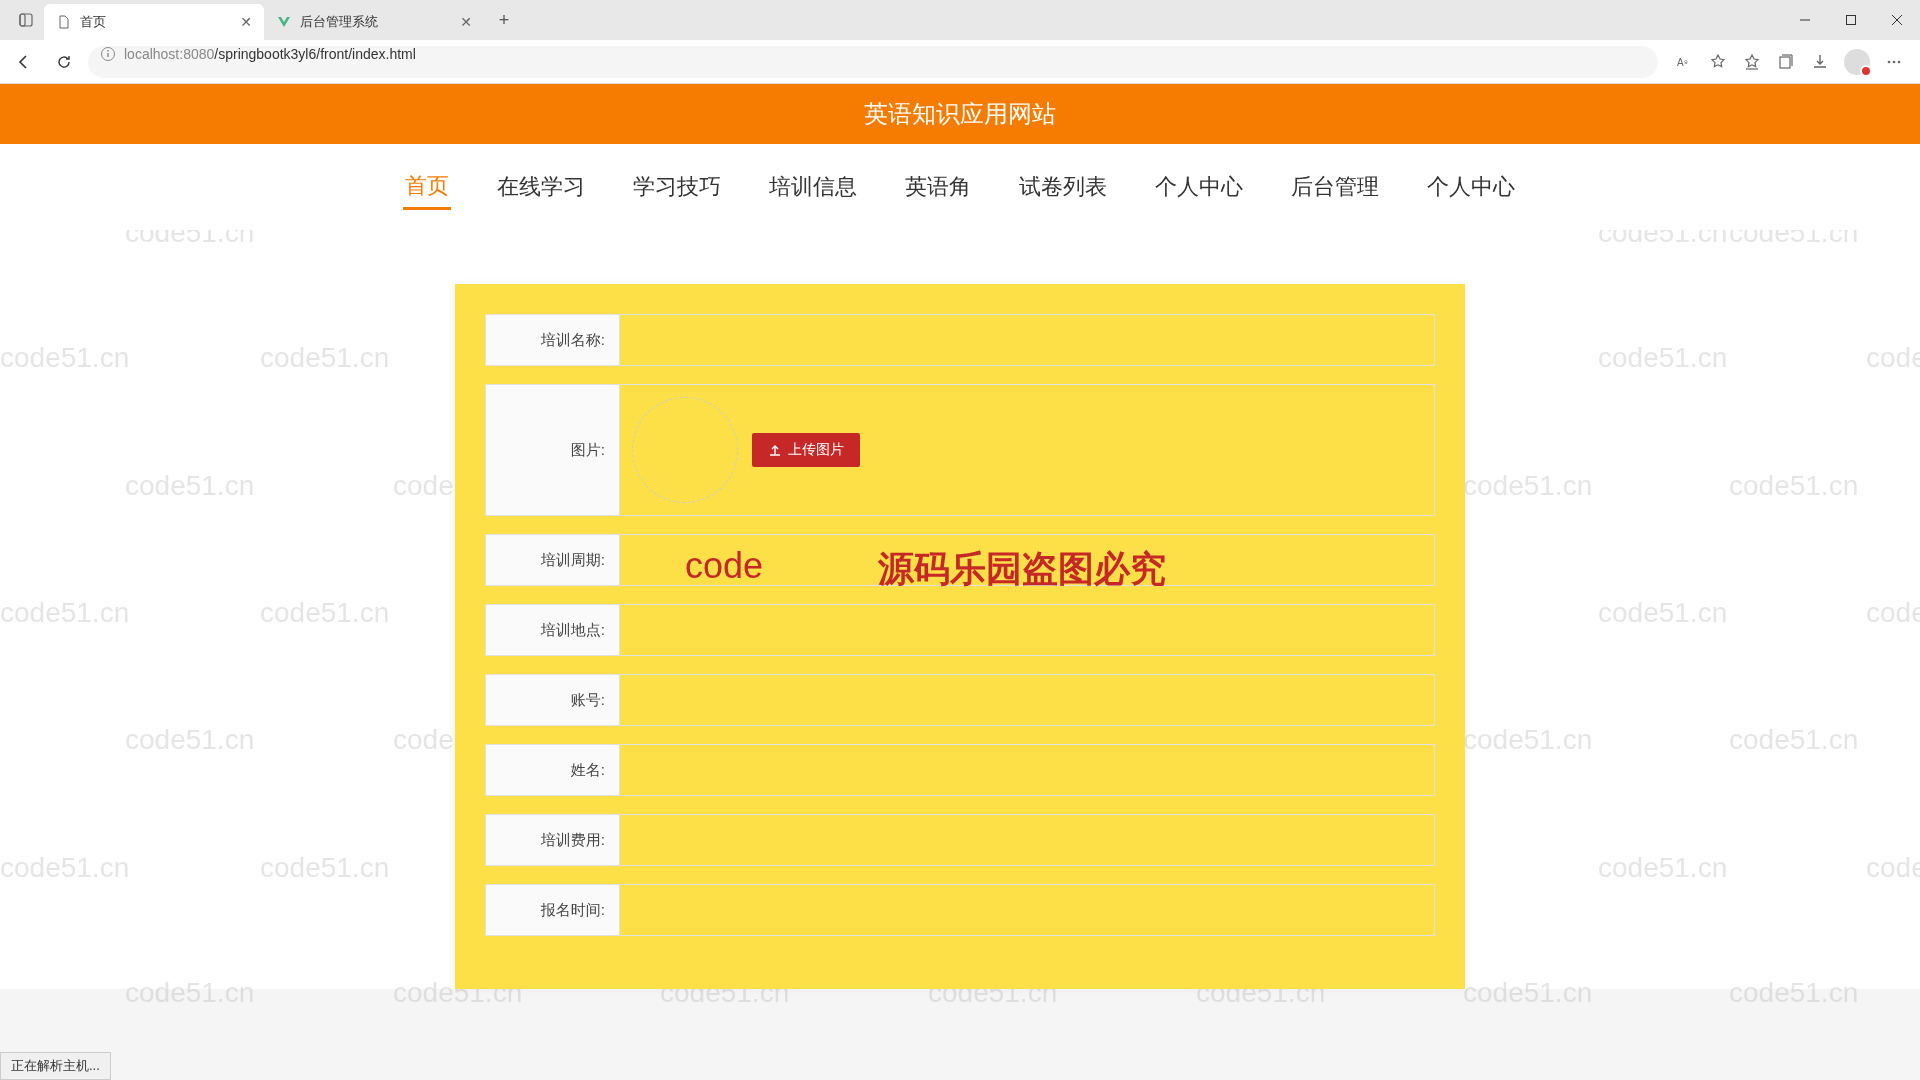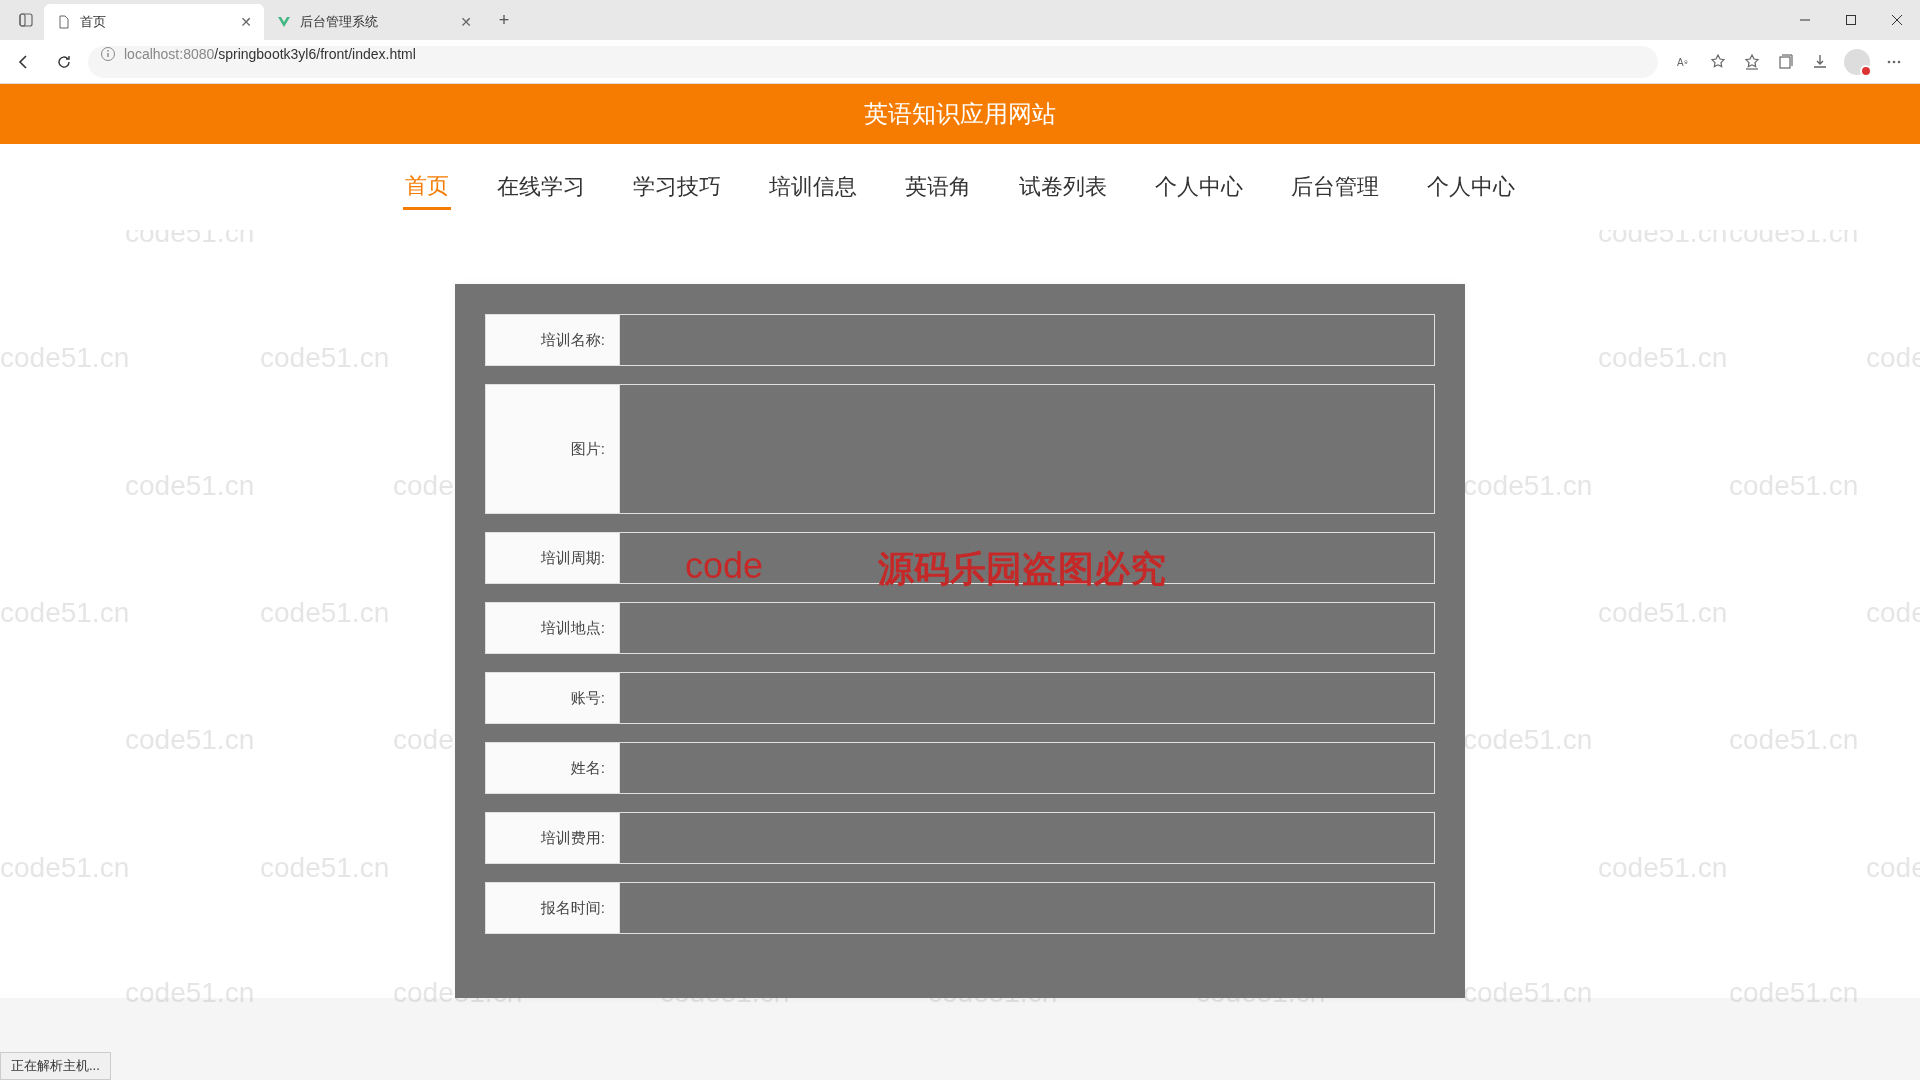--- a/index.html
+++ b/index.html
@@ -44,21 +44,21 @@
 .avatar { width: 26px; height: 26px; border-radius: 50%; background: #ddd; position: relative; }
 .avatar::after { content:''; position:absolute; right:-2px; bottom:-2px; width:8px; height:8px; border-radius:50%; background:#d33; border:2px solid #fff; }
 
 
 .page { position: relative; background: #fff; }
 .site-header { background: #f57c00; color: #fff; text-align: center; height: 60px; line-height: 60px; font-size: 24px; position: relative; z-index: 5; }
 .nav { display: flex; justify-content: center; align-items: center; height: 86px; background: #fff; gap: 44px; font-size: 22px; color: #333; position: relative; z-index: 5; }
 .nav .nav-item { cursor: pointer; padding: 6px 2px; }
 .nav .nav-item.active { color: #f57c00; border-bottom: 3px solid #f57c00; }
 
-.form-panel { width: 1010px; margin: 54px auto 0; background: #737373; padding: 30px 30px 46px; position: relative; z-index: 5; box-shadow: 0 0 8px rgba(0,0,0,0.05); }
+.form-panel { width: 1010px; margin: 54px auto 0; background: #fde047; padding: 30px 30px 35px; position: relative; z-index: 5; box-shadow: 0 0 8px rgba(0,0,0,0.05); }
 .form-row { display: flex; border: 1px solid #e0e0e0; margin-bottom: 18px; min-height: 52px; }
 .form-row.tall { min-height: 130px; }
 .form-label { width: 134px; display: flex; align-items: center; justify-content: flex-end; padding-right: 14px; font-size: 15px; color: #444; border-right: 1px solid #e0e0e0; background: #fafafa; }
 .form-input { flex: 1; display: flex; align-items: center; padding: 0 12px; }
 .form-input input { width: 100%; border: none; outline: none; font-size: 14px; background: transparent; }
 
 .upload-cell { display: flex; align-items: center; gap: 14px; padding: 12px; }
 .upload-preview { width: 106px; height: 106px; border: 1px dashed #ccc; border-radius: 50%; }
 .upload-btn { background: #c62828; color: #fff; padding: 8px 16px; font-size: 14px; display: inline-flex; align-items: center; gap: 6px; cursor: pointer; border-radius: 2px; }
 .watermark-text-big { position: absolute; left: 680px; top: 545px; color: #c62828; font-size: 36px; font-weight: 600; z-index: 6; pointer-events: none; }
@@ -265,20 +265,31 @@
 
   <div class="form-panel">
     <div class="form-row">
       <div class="form-label">培训名称:</div>
       <div class="form-input">
           <input type="text" style="">
         </div>
     </div>
     <div class="form-row tall">
       <div class="form-label">图片:</div>
+      <div class="form-input upload-cell">
+        <div class="upload-preview"></div>
+        <div class="upload-btn">
+          <span>
+            <svg width="14" height="14" viewBox="0 0 14 14">
+                <path d="M7 11V3m-3 3l3-3 3 3M2 12h10" stroke="#fff" stroke-width="1.4" fill="none"></path>
+              </svg>
+          </span>
+          <span>上传图片</span>
+        </div>
+      </div>
     </div>
     <div class="form-row">
       <div class="form-label">培训周期:</div>
       <div class="form-input">
           <input type="text" style="">
         </div>
     </div>
     <div class="form-row">
       <div class="form-label">培训地点:</div>
       <div class="form-input">

